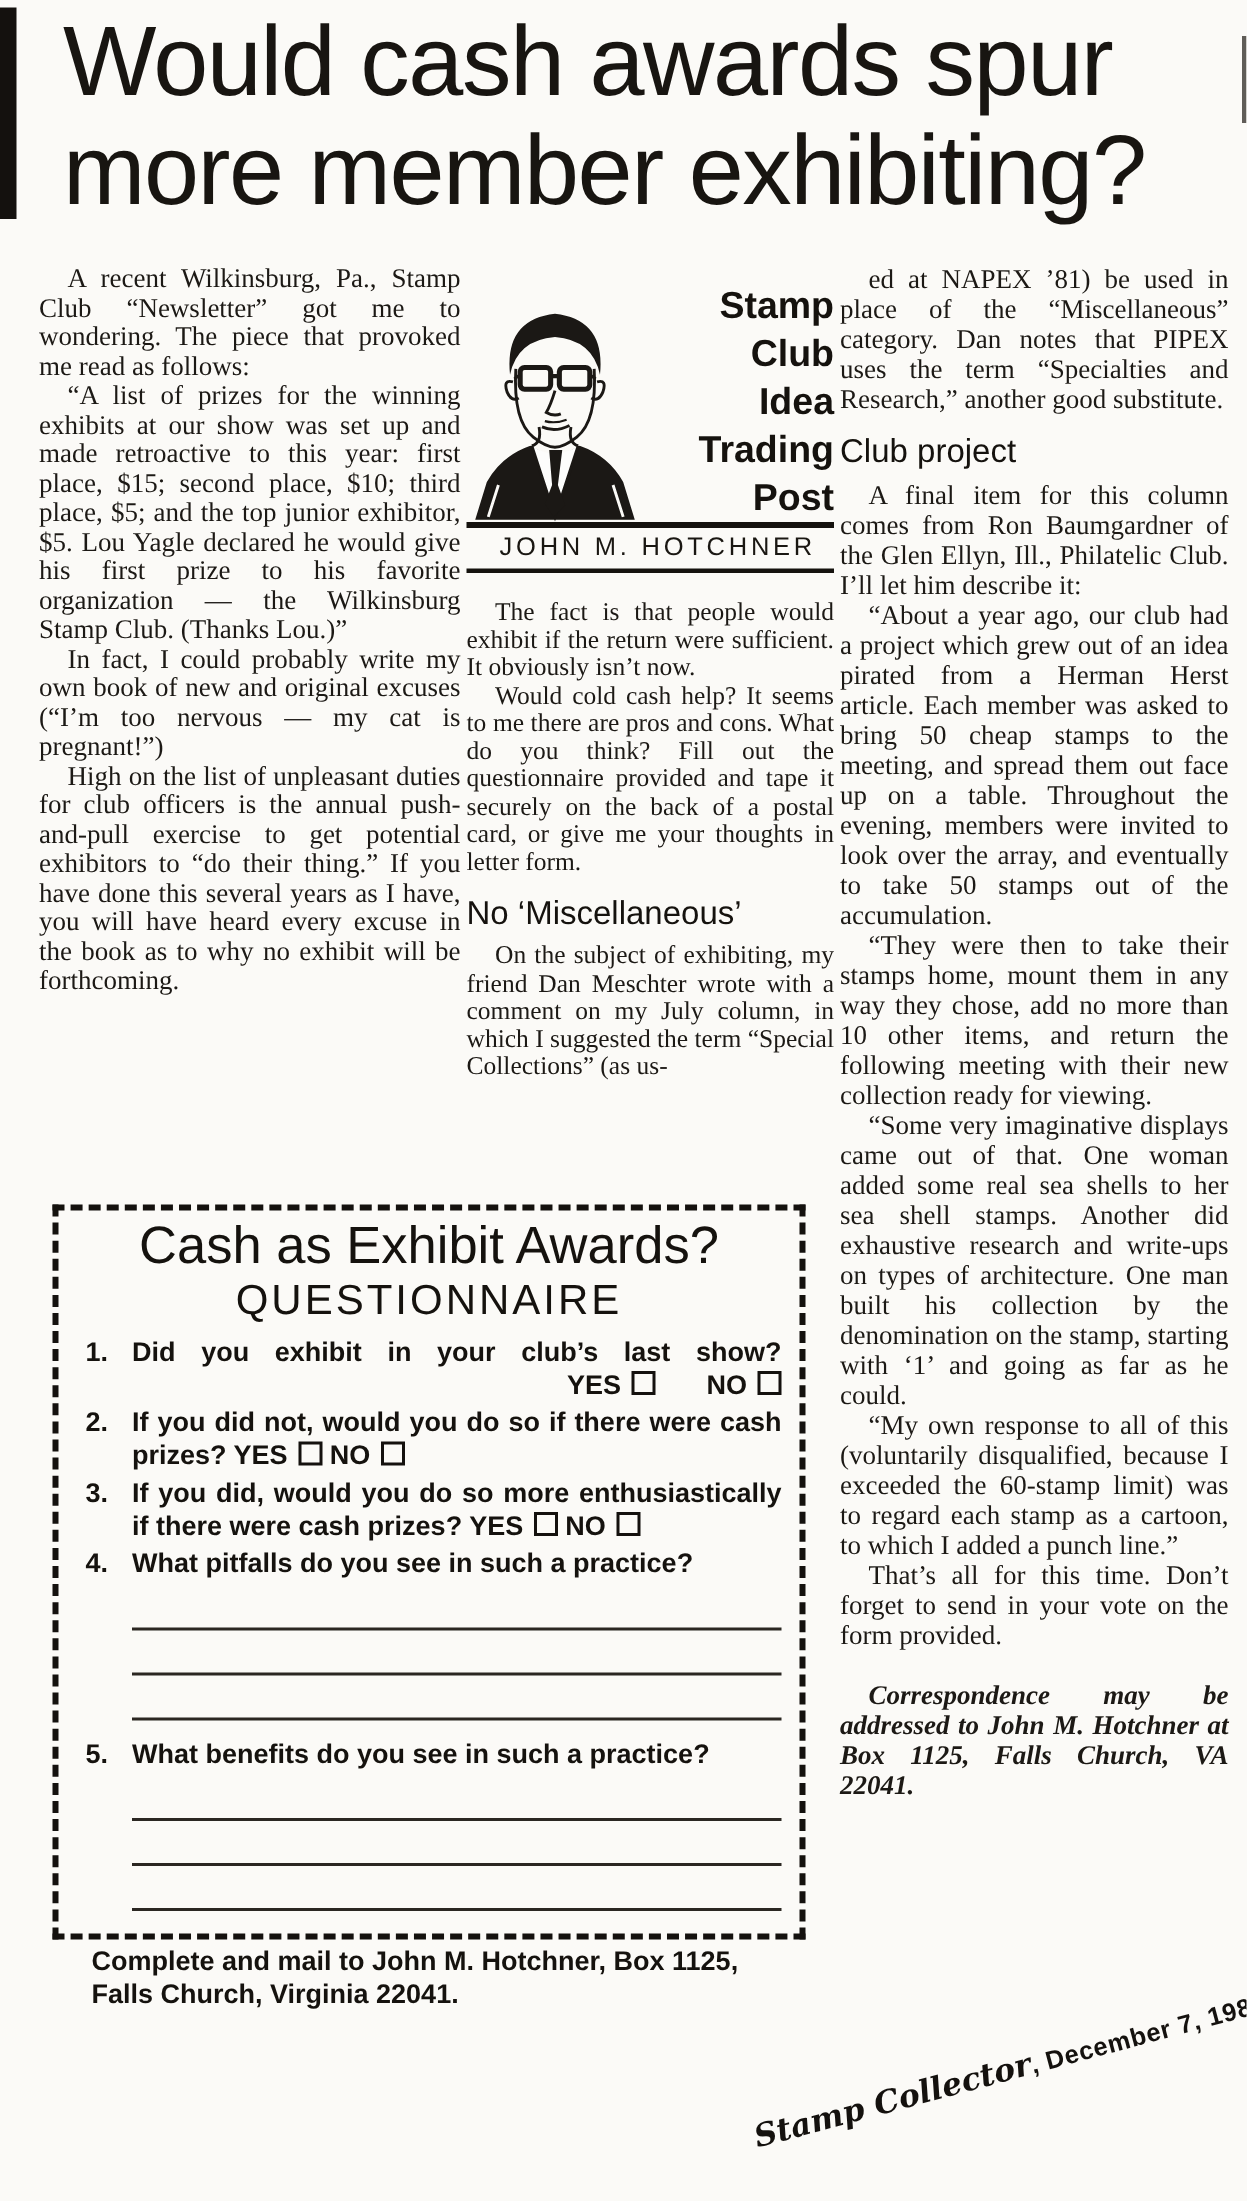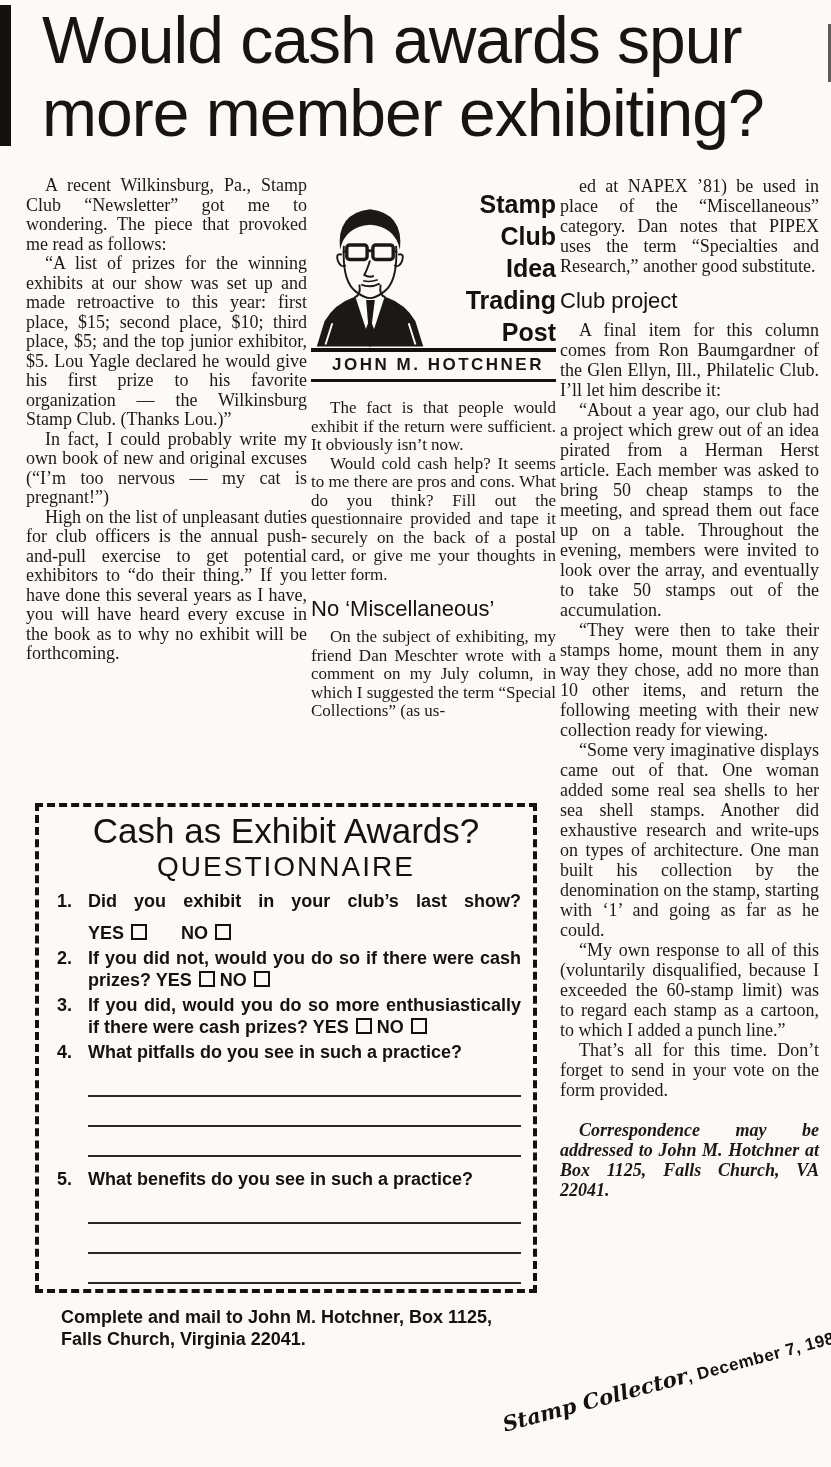--- a/index.html
+++ b/index.html
@@ -48,38 +48,38 @@
   .masthead-title{
     flex:1;padding-top:12px;
     font-family:"Liberation Sans",sans-serif;
     font-weight:700;font-size:25px;line-height:32px;
     text-align:right;color:#15120e;
   }
   .rule{height:4px;background:#15120e;}
   .rule-bottom{height:3px;}
   .masthead-author{
     font-family:"Liberation Sans",sans-serif;
-    font-weight:700;font-size:17px;line-height:17px;
+    font-weight:400;font-size:17px;line-height:17px;
     letter-spacing:2.5px;text-align:right;
     padding:4px 12px 6px 0;color:#1a1712;
   }
 
   
   .qbox{
     position:absolute;left:35px;top:803px;width:502px;height:490px;
     border:4px dashed #14110e;box-sizing:border-box;
     font-family:"Liberation Sans",sans-serif;color:#15120e;
   }
   .q-title{text-align:center;font-size:35px;line-height:38px;font-weight:400;margin-top:5px;}
   .q-sub{text-align:center;font-size:28px;line-height:31px;font-weight:400;letter-spacing:2px;margin:1px 0 8px 0;}
   .q-item{display:flex;font-weight:700;font-size:18px;line-height:22px;margin:3px 0 2px 0;padding-left:18px;}
   .q-num{flex:none;width:31px;}
   .q-text{flex:1;text-align:justify;padding-right:12px;}
   .q-text-stretch{text-align-last:justify;}
-  .q-opts{margin-top:10px;text-align:left;text-align-last:auto;}
+  .q-opts{margin-top:0;text-align:right;text-align-last:auto;}
   .q-opts .gap{display:inline-block;width:34px;}
   .cb{
     display:inline-block;width:12px;height:12px;
     border:2.5px solid #14110e;margin-left:7px;vertical-align:-1px;
   }
   .ans{height:28px;border-bottom:2px solid #2b2722;}
   .ans-first{margin-top:4px;}
   .ans-block{margin-bottom:8px;}
   .q-footer{
     font-weight:700;font-size:18px;line-height:22px;

